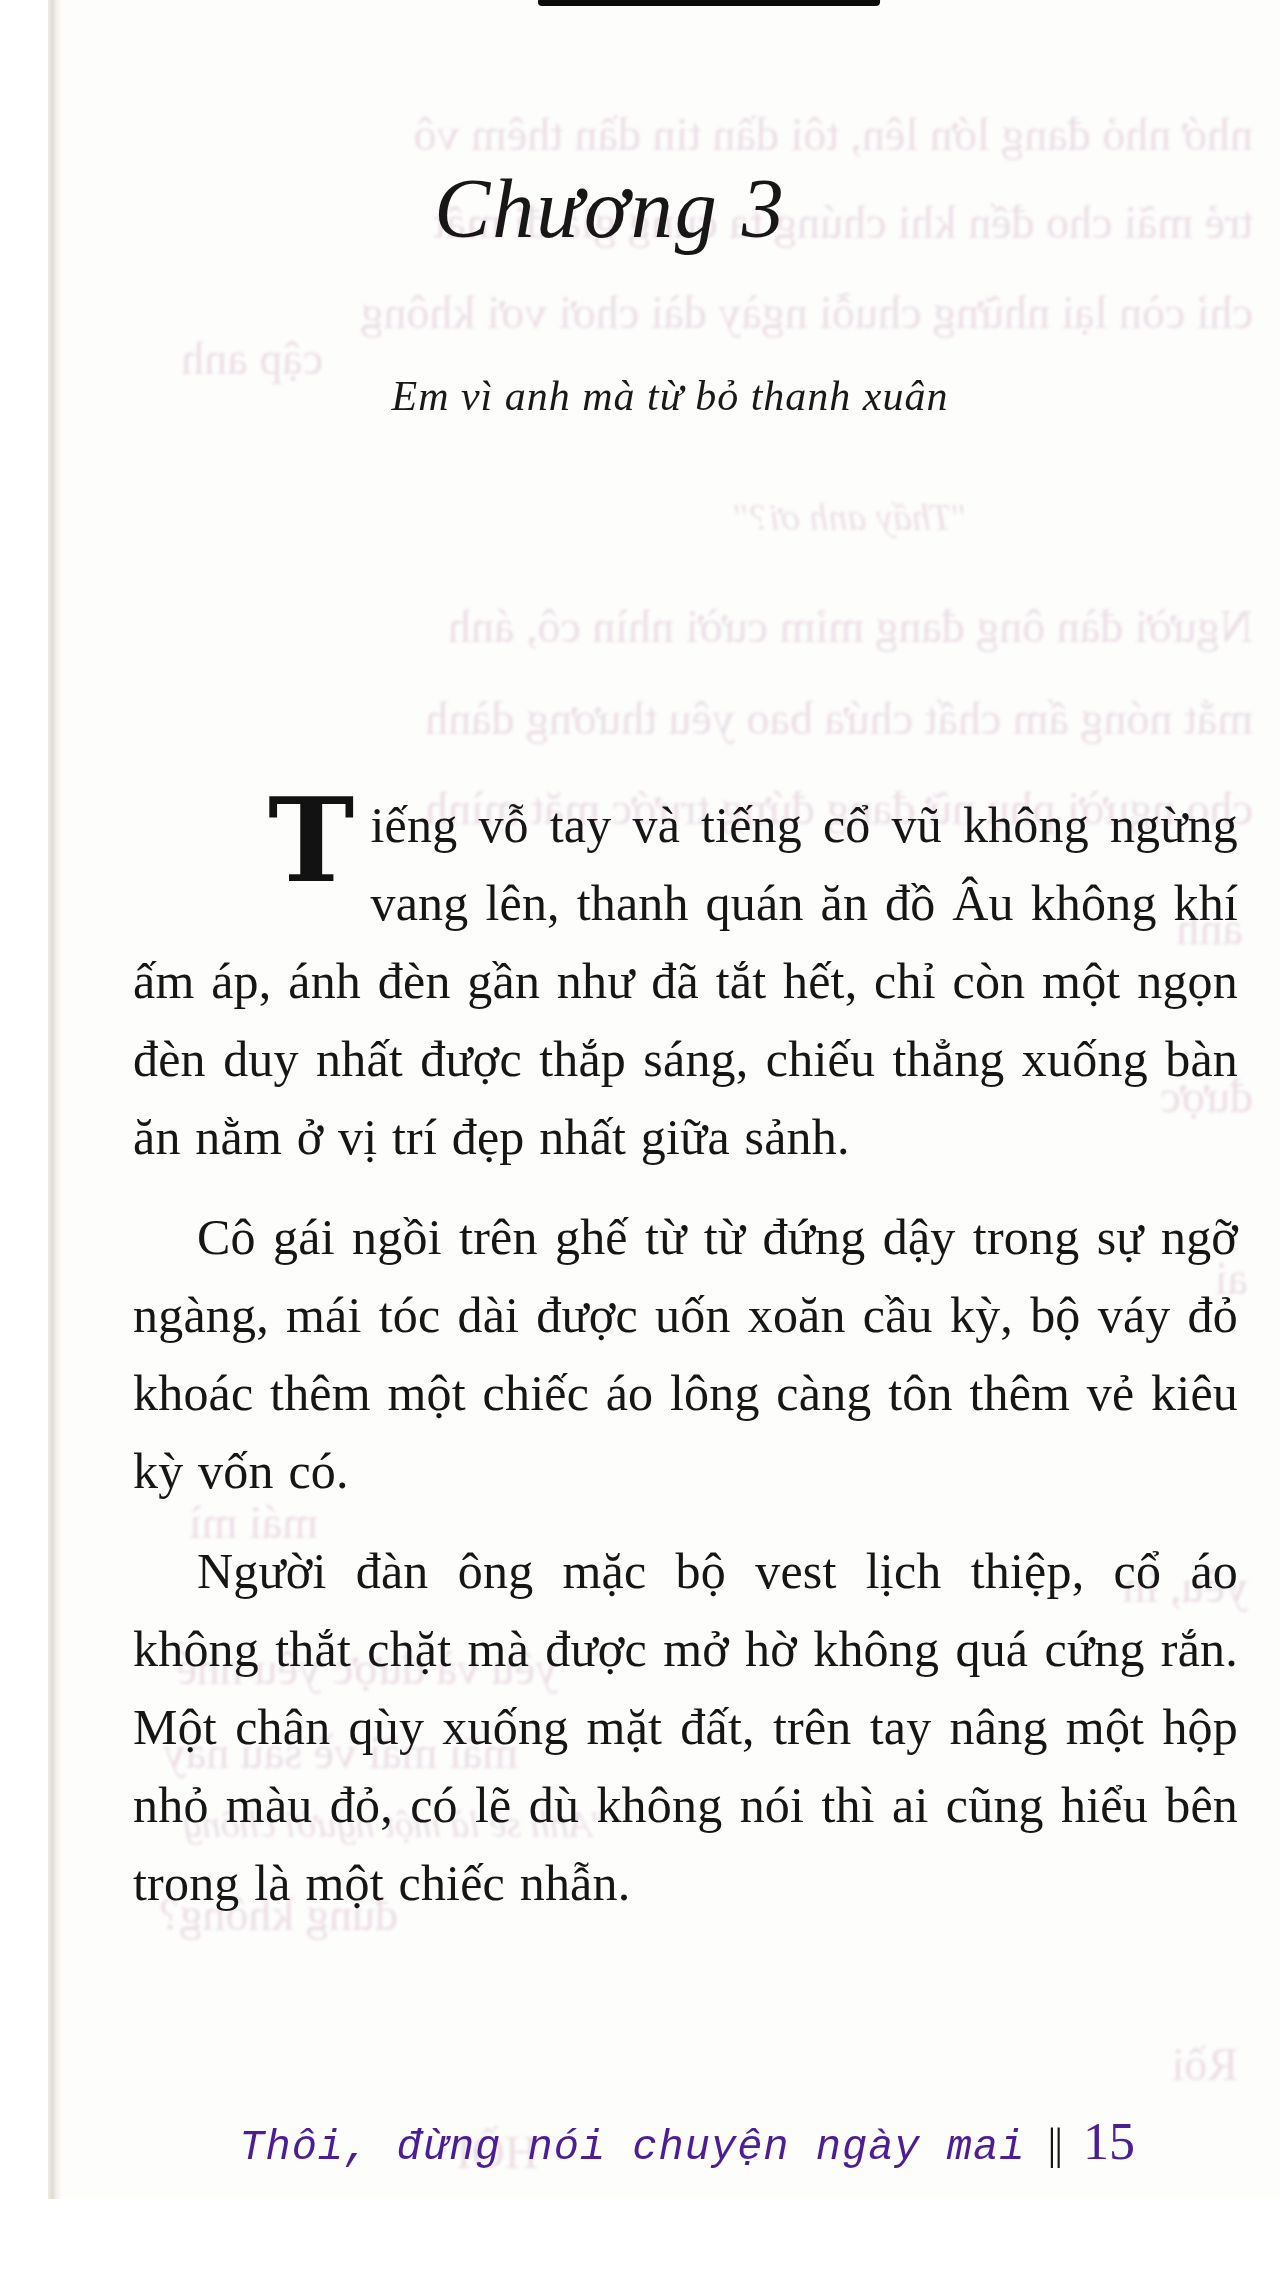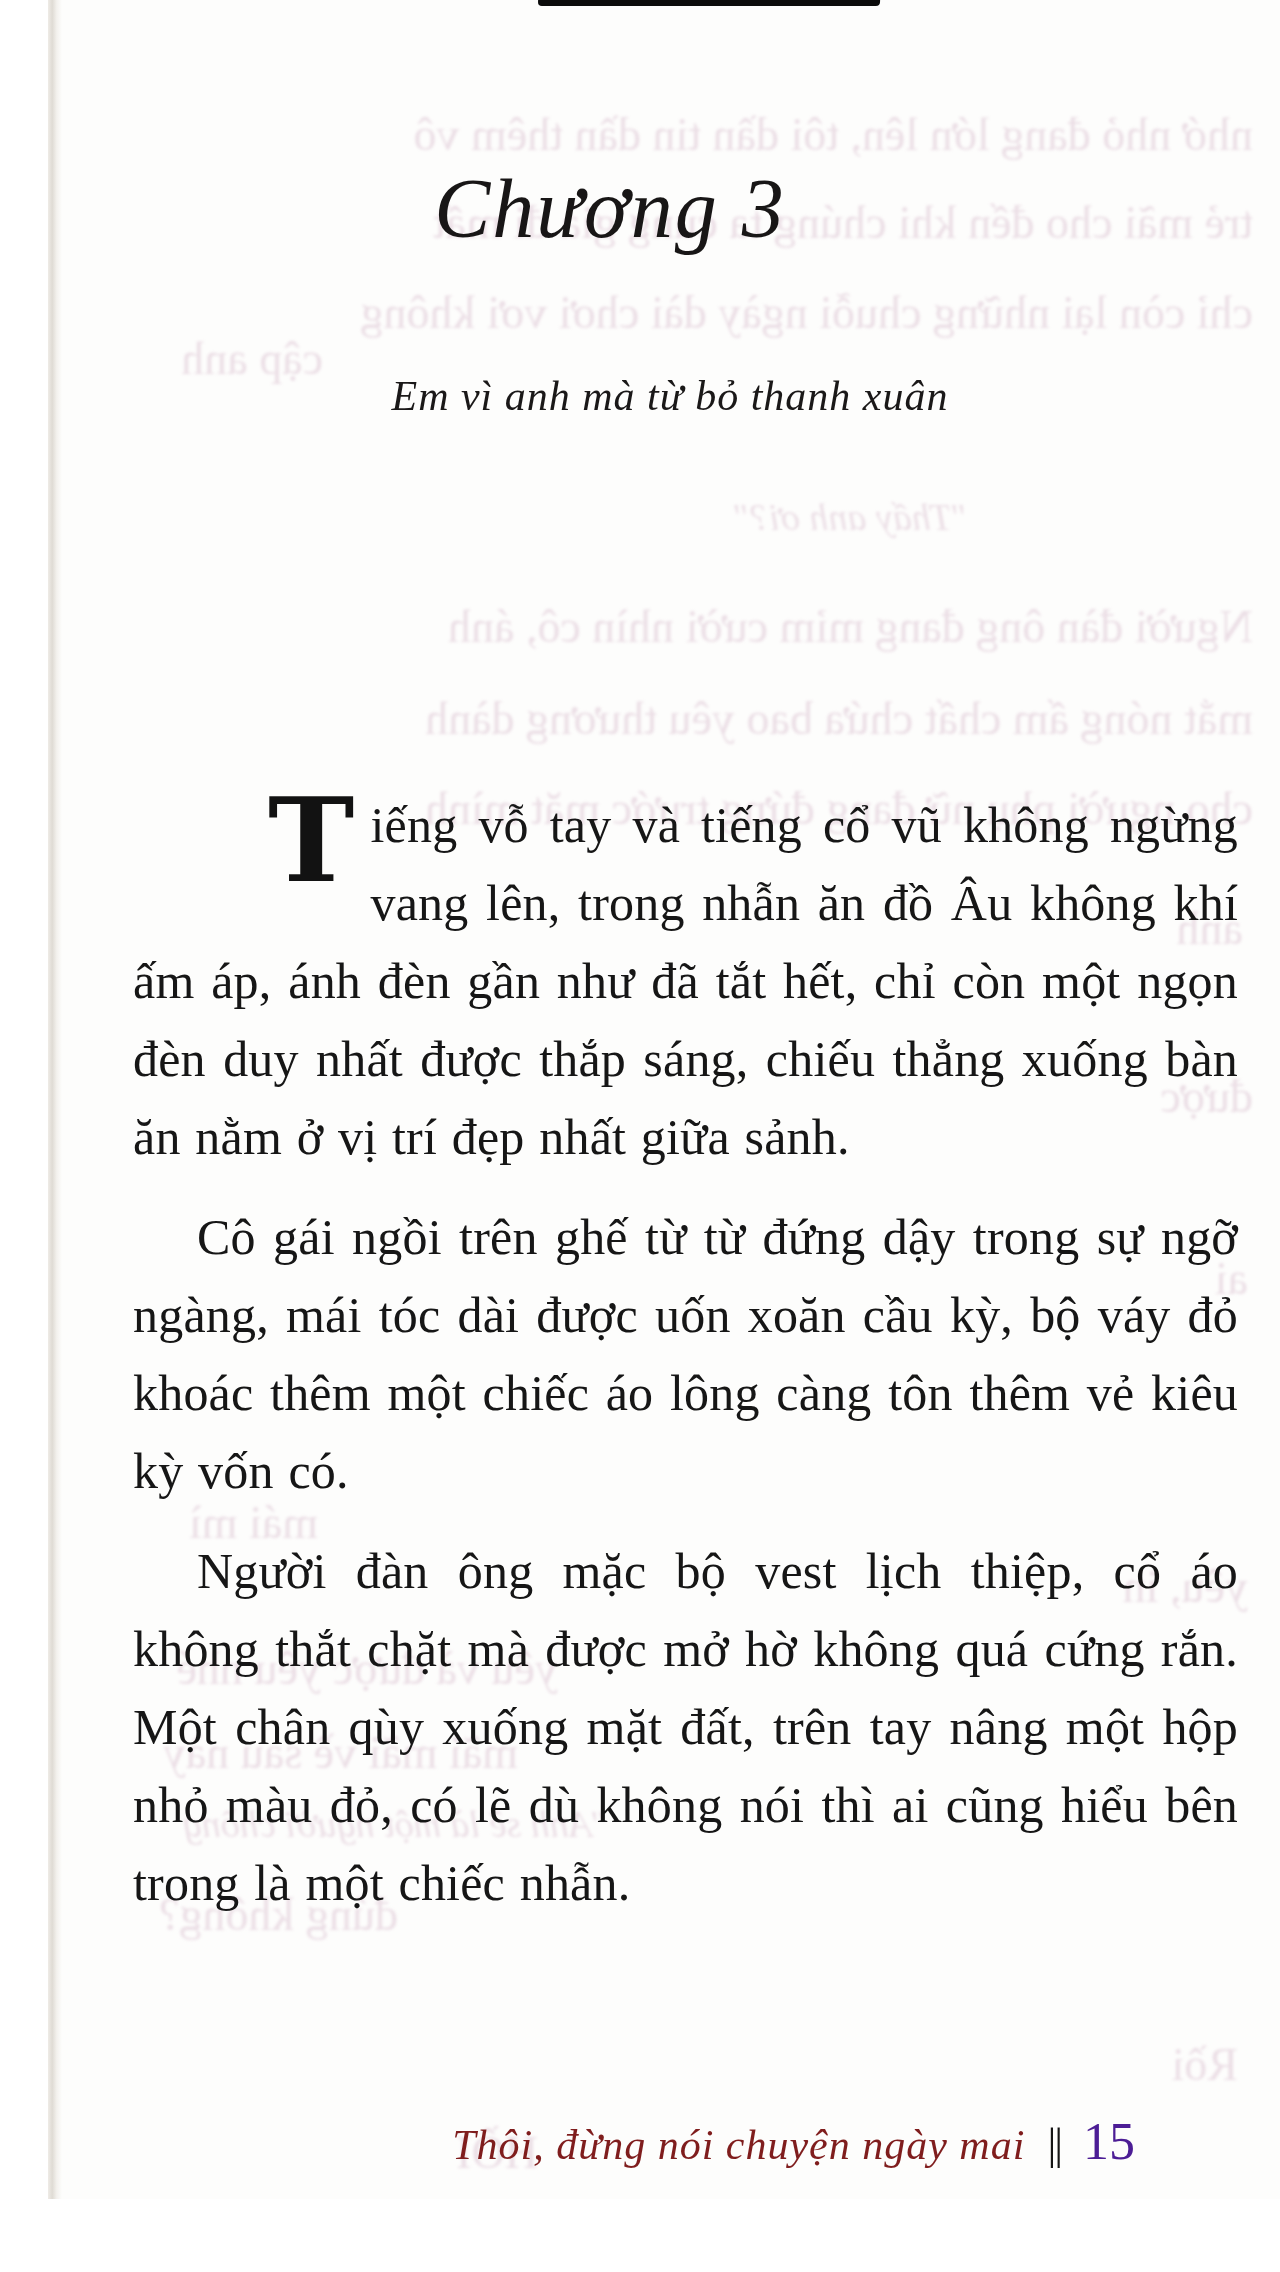--- a/index.html
+++ b/index.html
@@ -117,26 +117,26 @@
   .page-footer {
     position: absolute;
     top: 2112px;
     right: 193px;
     display: flex;
     align-items: baseline;
     gap: 22px;
     white-space: nowrap;
   }
   .footer-title {
-    font-family: Liberation Serif, serif;
+    font-family: Liberation Mono, monospace;
     font-style: italic;
     font-weight: 500;
     font-size: 42px;
     letter-spacing: 1px;
-    color: #7f1d1d;
+    color: #4c1d95;
   }
   .footer-sep {
     font-family: "Liberation Serif", serif;
     font-size: 44px;
     font-weight: 400;
     color: #141414;
     letter-spacing: -2px;
   }
   .footer-page {
     font-family: "Liberation Serif", serif;
@@ -171,21 +171,21 @@
     <div class="ghost small" style="top:1802px; left:130px; width:430px;">"Anh sẽ là một người chồng"</div>
     <div class="ghost" style="top:1888px; left:90px;   width:260px;">đúng không?</div>
     <div class="ghost" style="top:2038px; left:1030px; width:160px;">Rồi</div>
     <div class="ghost" style="top:2126px; left:310px;  width:180px;">HỒI</div>
   </div>
 
   <h1 class="chapter-title">Chương 3</h1>
   <h2 class="chapter-subtitle">Em vì anh mà từ bỏ thanh xuân</h2>
 
   <div class="body-text">
-    <p><span class="dropcap">T</span><span>iếng vỗ tay và tiếng cổ vũ không ngừng vang lên, trong nhẫn ăn đồ Âu không khí ấm áp, ánh đèn gần như đã tắt hết, chỉ còn một ngọn đèn duy nhất được thắp sáng, chiếu thẳng xuống bàn ăn nằm ở vị trí đẹp nhất giữa sảnh.</span></p>
+    <p><span class="dropcap">T</span><span>iếng vỗ tay và tiếng cổ vũ không ngừng vang lên, thanh quán ăn đồ Âu không khí ấm áp, ánh đèn gần như đã tắt hết, chỉ còn một ngọn đèn duy nhất được thắp sáng, chiếu thẳng xuống bàn ăn nằm ở vị trí đẹp nhất giữa sảnh.</span></p>
     <p class="indent">Cô gái ngồi trên ghế từ từ đứng dậy trong sự ngỡ ngàng, mái tóc dài được uốn xoăn cầu kỳ, bộ váy đỏ khoác thêm một chiếc áo lông càng tôn thêm vẻ kiêu kỳ vốn có.</p>
     <p class="indent">Người đàn ông mặc bộ vest lịch thiệp, cổ áo không thắt chặt mà được mở hờ không quá cứng rắn. Một chân qùy xuống mặt đất, trên tay nâng một hộp nhỏ màu đỏ, có lẽ dù không nói thì ai cũng hiểu bên trong là một chiếc nhẫn.</p>
   </div>
 
   <div class="page-footer">
     <span class="footer-title">Thôi, đừng nói chuyện ngày mai</span>
     <span class="footer-sep">||</span>
     <span class="footer-page">15</span>
   </div>
 

